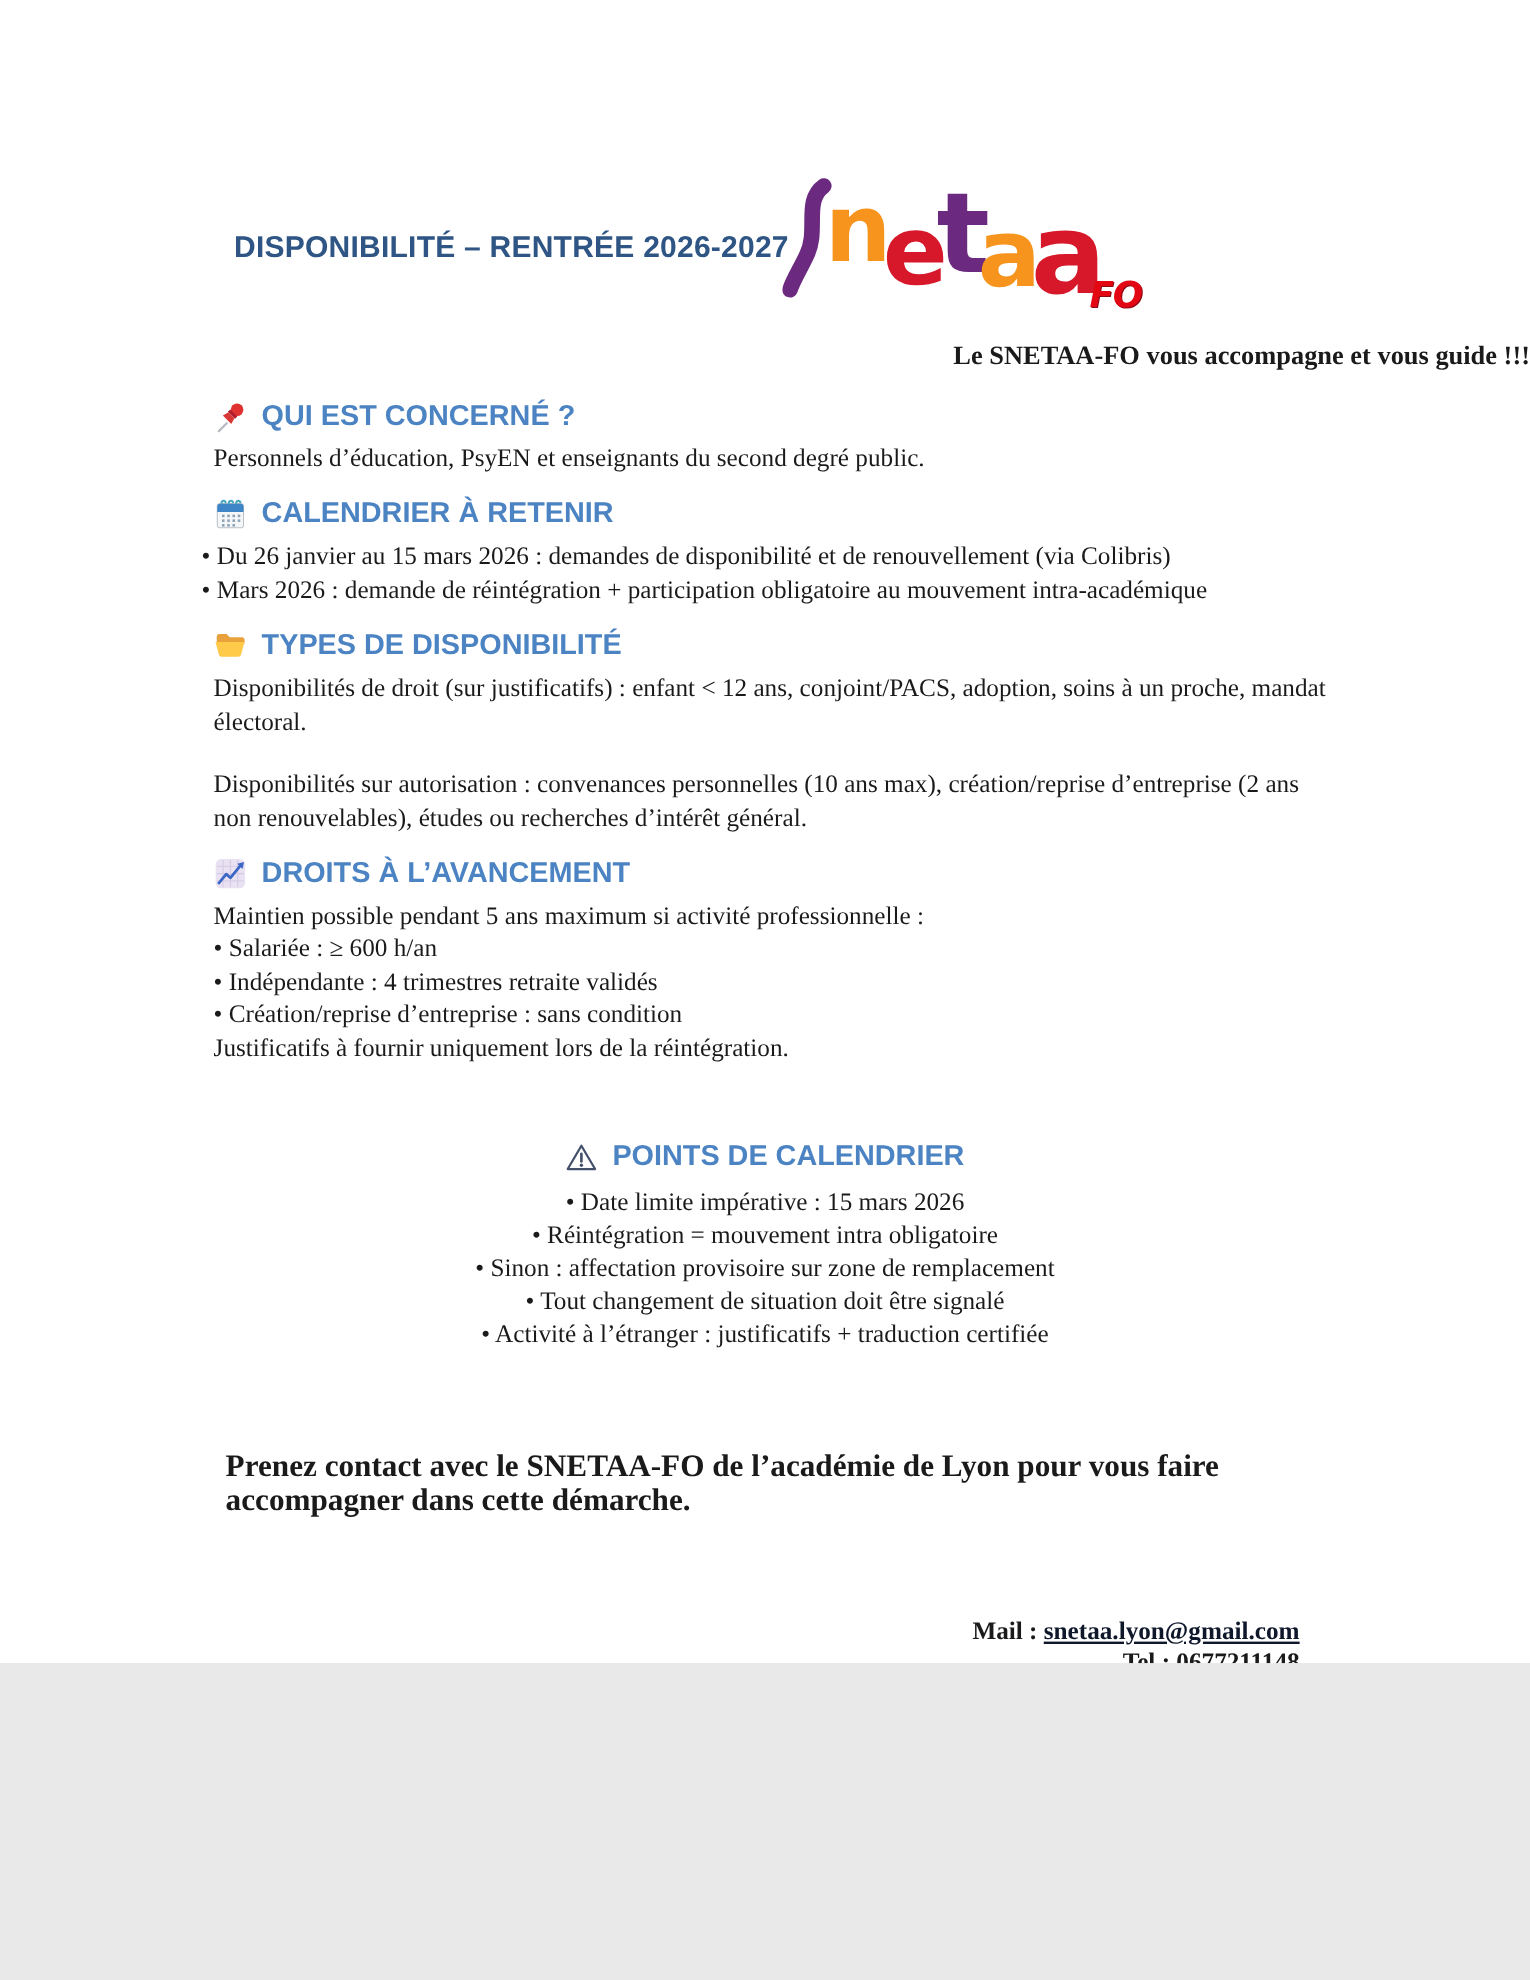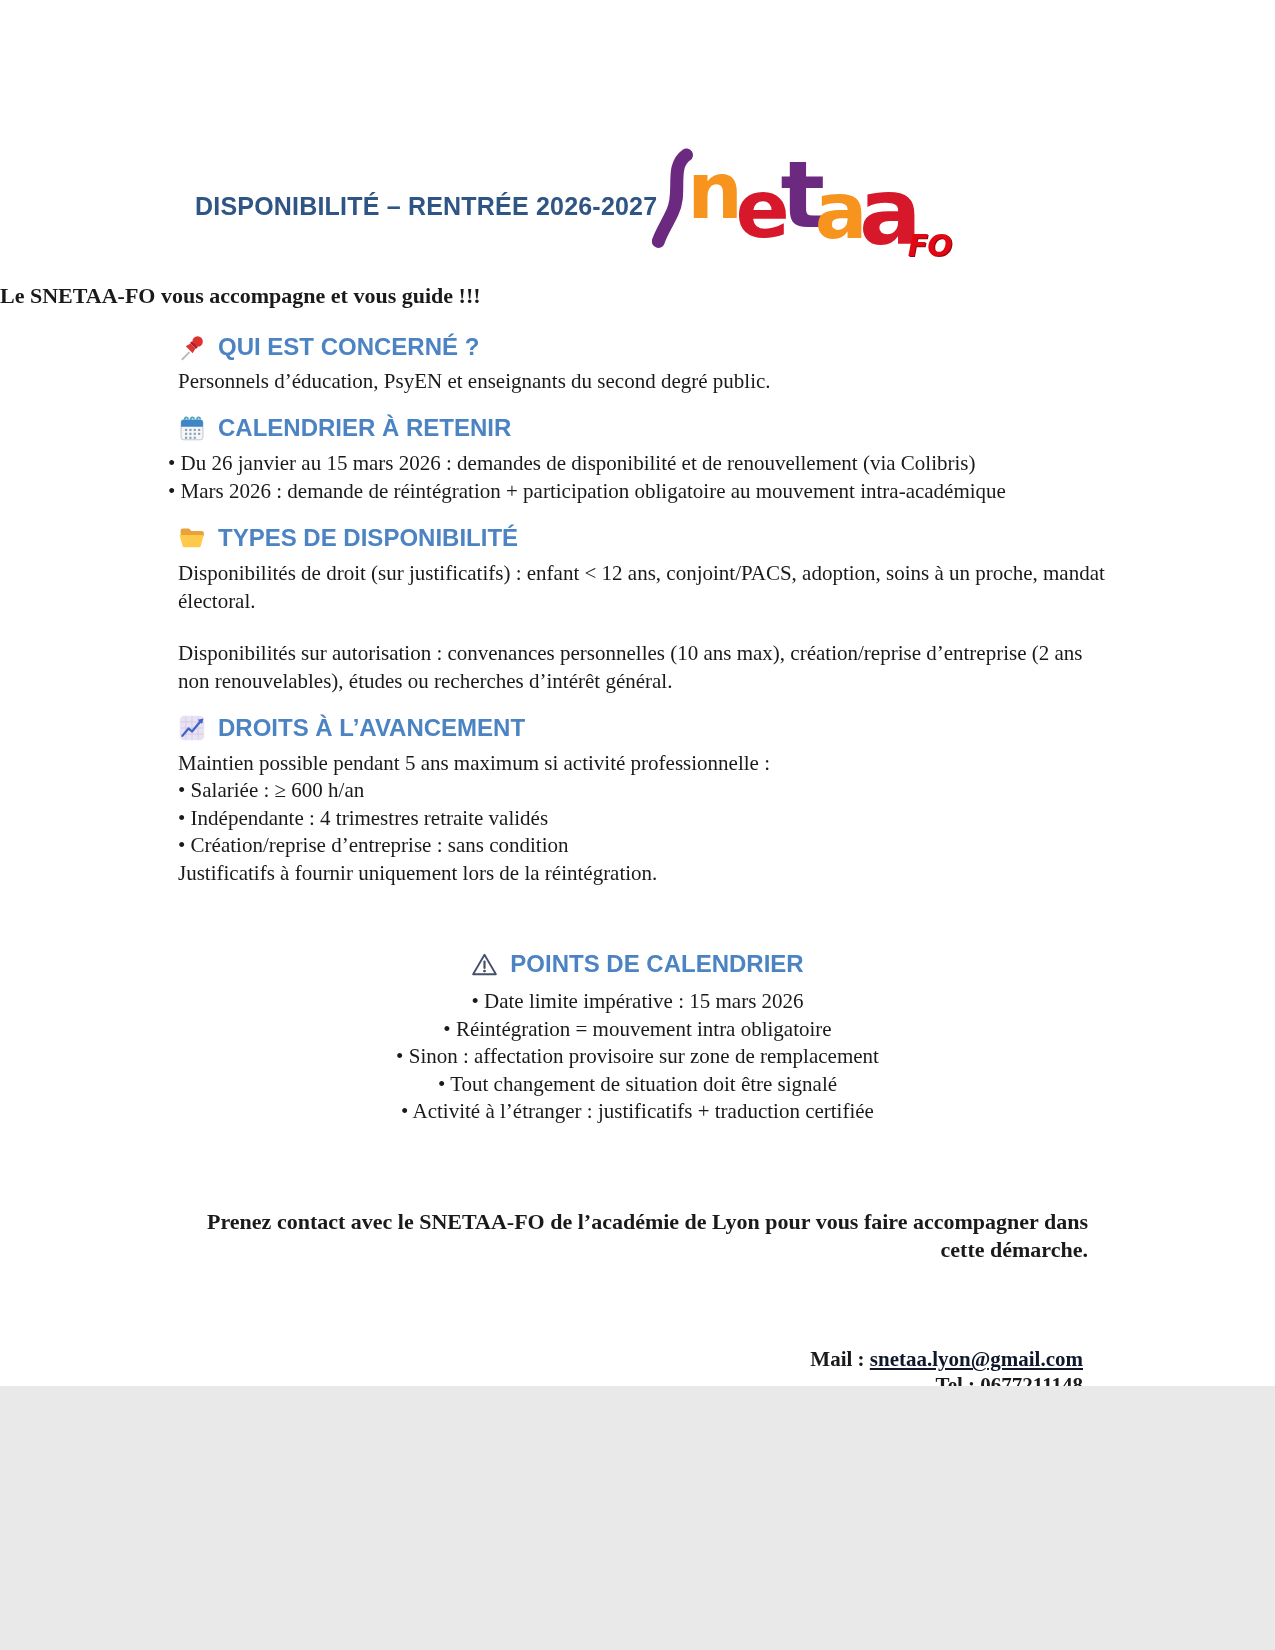--- a/index.html
+++ b/index.html
@@ -19,23 +19,23 @@
   .sec-h {
     display:flex; align-items:center; gap:12px;
     font-family:"Liberation Sans", sans-serif; font-weight:bold;
     font-size:24px; color:#4b83c3;
   }
   .sec-h svg { flex:0 0 auto; }
 
   
   .body-txt { font-size:21px; line-height:27.5px; }
   .bullet::before { content:"• "; }
-  .tagline { font-size:22px; font-weight:bold; text-align:left; }
+  .tagline { font-size:22px; font-weight:bold; text-align:right; }
   .center-txt { text-align:center; }
-  .contact-para { font-size:22px; font-weight:bold; line-height:28px; text-align:right; }
+  .contact-para { font-size:26px; font-weight:bold; line-height:28px; text-align:left; }
   .mailline { font-size:21px; font-weight:bold; text-align:right; line-height:26px; }
   .email-link { color:#0f172a; text-decoration:underline; cursor:pointer; }
 
   
   .logo { display:flex; align-items:flex-end; font-family:"DejaVu Sans", sans-serif;
           font-weight:bold; line-height:0.78; }
   .logo .lg { letter-spacing:-3px; }
   .lg-n  { font-size:84px; color:#f7941e; margin:0 0 30px -8px; }
   .lg-e  { font-size:86px; color:#d7182a; margin:0 0 10px -5px; }
   .lg-t  { font-size:100px; color:#6b2a7f; margin:0 0 20px -7px; }

